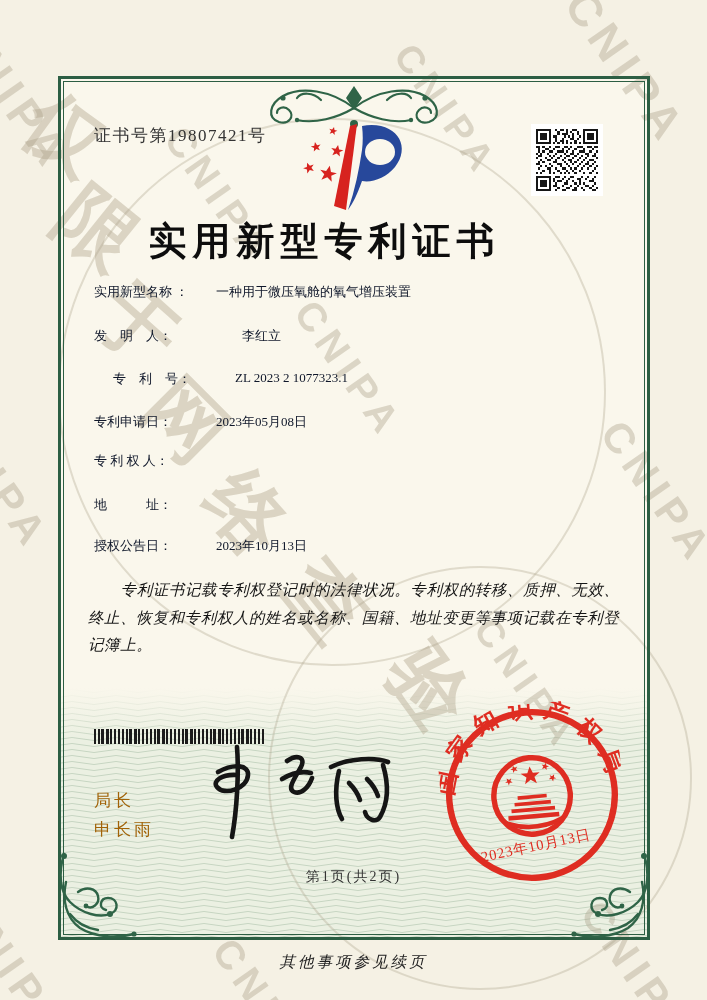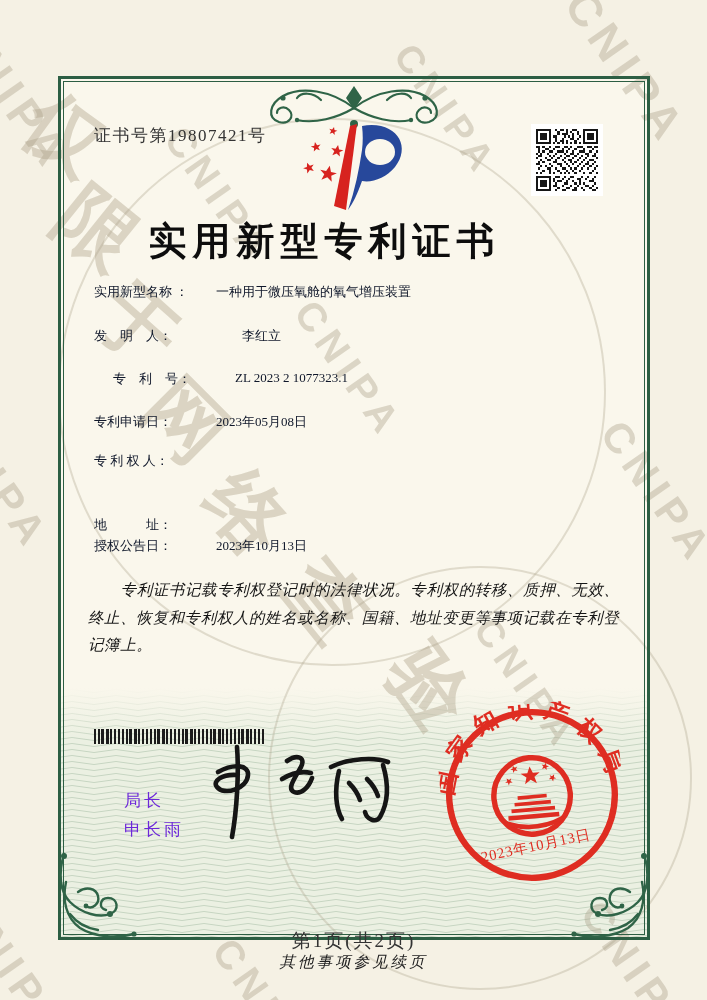--- a/index.html
+++ b/index.html
@@ -37,41 +37,41 @@
   .logo{left:296px;top:120px;width:116px;height:96px;}
   .qr{left:531px;top:124px;width:72px;height:72px;background:#fff;
     display:flex;align-items:center;justify-content:center;}
   .title{left:0;top:216px;width:649px;text-align:center;font-size:38px;font-weight:bold;
     letter-spacing:6px;color:#0d0d0d;}
 
   
   .row{left:94px;width:548px;display:flex;font-size:13px;color:#0f172a;white-space:nowrap;}
   .row .lab{display:inline-block;min-width:122px;}
   .r0{top:283px;} .r1{top:327px;gap:26px;} .r2{top:370px;margin-left:19px;} .r3{top:413px;}
-  .r4{top:452px;} .r5{top:516px;flex-direction:column;} .r6{top:537px;}
+  .r4{top:452px;} .r5{top:496px;flex-direction:column;} .r6{top:537px;}
   .pair2{margin-left:58px;display:flex;}
   .pair2 .lab{min-width:0;margin-right:8px;}
 
   
   .legal{left:88px;top:576px;width:540px;}
   .legal p{margin:0 0 7px 0;font-size:15.5px;font-style:italic;line-height:1.78;
     letter-spacing:0.6px;color:#161616;text-indent:2.1em;}
 
   
   .barcode{left:94px;top:729px;width:172px;height:15px;
     background:
       repeating-linear-gradient(90deg,#1b1b1b 0 2px,rgba(0,0,0,0) 2px 4px),
       repeating-linear-gradient(90deg,#1b1b1b 0 1px,rgba(0,0,0,0) 1px 7px);}
-  .signer{font-family:Liberation Mono, monospace;font-size:17px;letter-spacing:3px;color:#6d28d9;margin-left:30px;}
+  .signer{font-family:Liberation Mono, monospace;font-size:17px;letter-spacing:3px;color:#a16207;}
   .role{left:94px;top:789px;}
   .name{left:94px;top:818px;text-align:center;}
   .signature{left:190px;top:740px;width:212px;height:106px;}
   .seal{left:441px;top:704px;width:182px;height:182px;transform:rotate(-5deg);opacity:.95;}
 
-  .page-no{left:0;top:928px;width:707px;text-align:center;font-size:19px;
+  .page-no{left:0;top:868px;width:707px;text-align:center;font-size:14px;
     letter-spacing:2px;color:#333;}
   .note{left:0;top:952px;width:707px;text-align:center;font-size:15.5px;font-style:italic;
     letter-spacing:3px;color:#222;}
 </style>
 </head>
 <body>
 
 <div class="abs frame-fill"></div>
 
 <div class="abs wave-zone">

